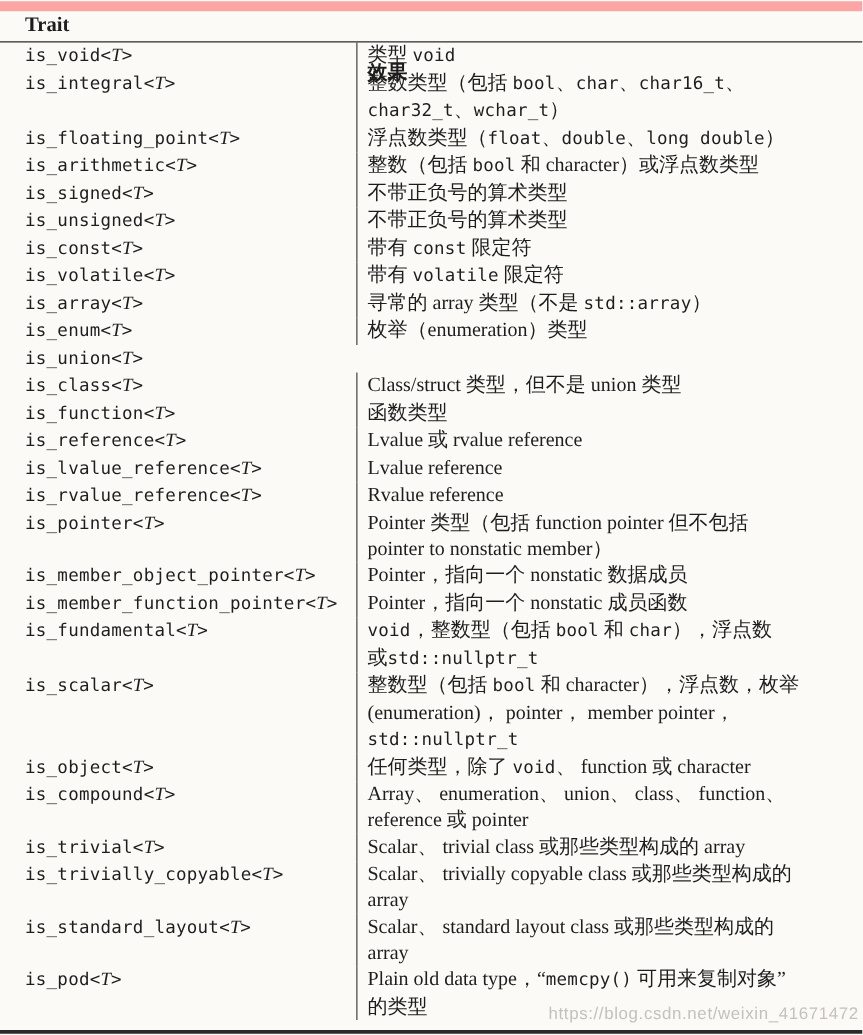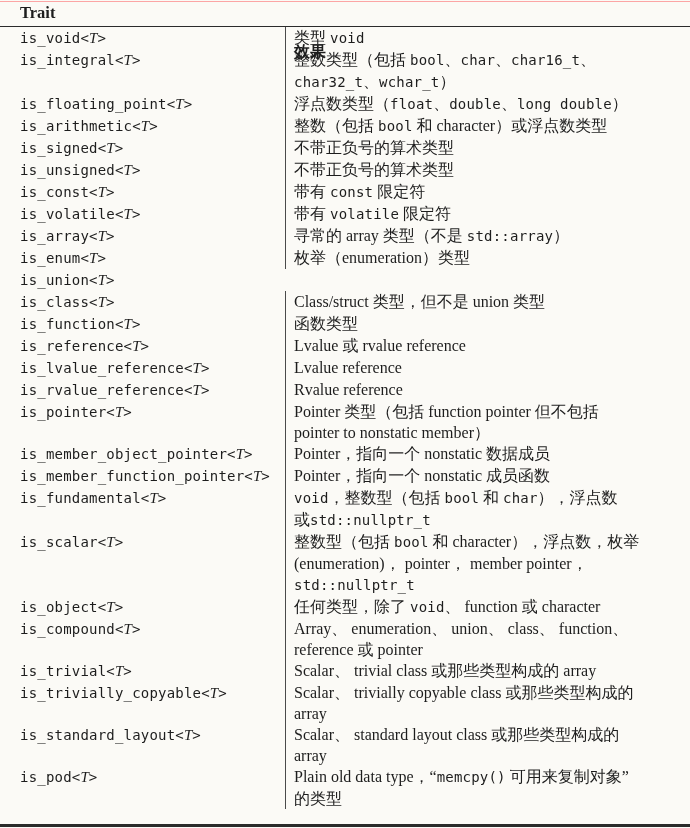--- a/index.html
+++ b/index.html
@@ -7,21 +7,21 @@
     width: 690px; height: 828px;
     background: #fbfaf6;
     position: relative;
     overflow: hidden;
     font-family: "Liberation Serif", serif;
     color: #1d1d1d;
   }
   .page { position: absolute; inset: 0; }
   .traits-table {
     position: absolute; top: 1px; left: 0; right: 0; bottom: 1px;
-    border-top: 1px solid #fca5a5;
+    border-top: 8px solid #fca5a5;
     border-bottom: 3px solid #2b2b2b;
     box-sizing: border-box;
   }
   .row { display: flex; line-height: 21px; }
   .cell { box-sizing: border-box; }
   .trait-cell {
     width: 285px; flex: none;
     padding-left: 20px; padding-right: 6px;
   }
   .effect-cell {
@@ -180,13 +180,14 @@
         <div class="row">
           <div class="cell trait-cell"><span class="code">is_standard_layout&lt;</span><span class="tvar">T</span><span class="code">&gt;</span></div>
           <div class="cell effect-cell"><span class="txt">Scalar、 standard layout class 或那些类型构成的</span><br><span class="txt">array</span></div>
         </div>
         <div class="row">
           <div class="cell trait-cell"><span class="code">is_pod&lt;</span><span class="tvar">T</span><span class="code">&gt;</span></div>
           <div class="cell effect-cell"><span class="txt">Plain old data type，“</span><span class="mono">memcpy()</span><span class="txt"> 可用来复制对象”</span><br><span class="txt">的类型</span></div>
         </div>
       </div>
   </div>
+  <div class="watermark">https://blog.csdn.net/weixin_41671472</div>
 </div>
 
 </body></html>

